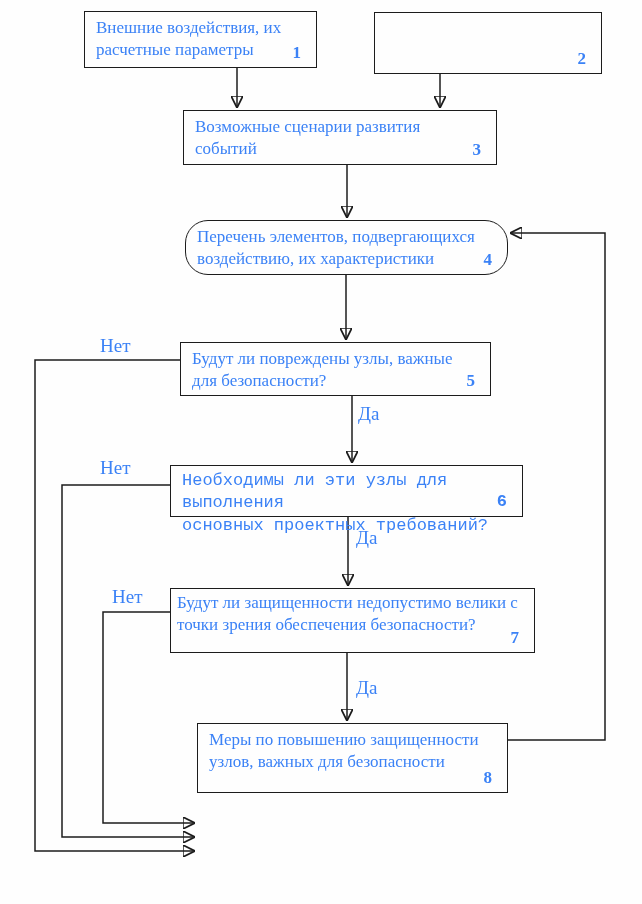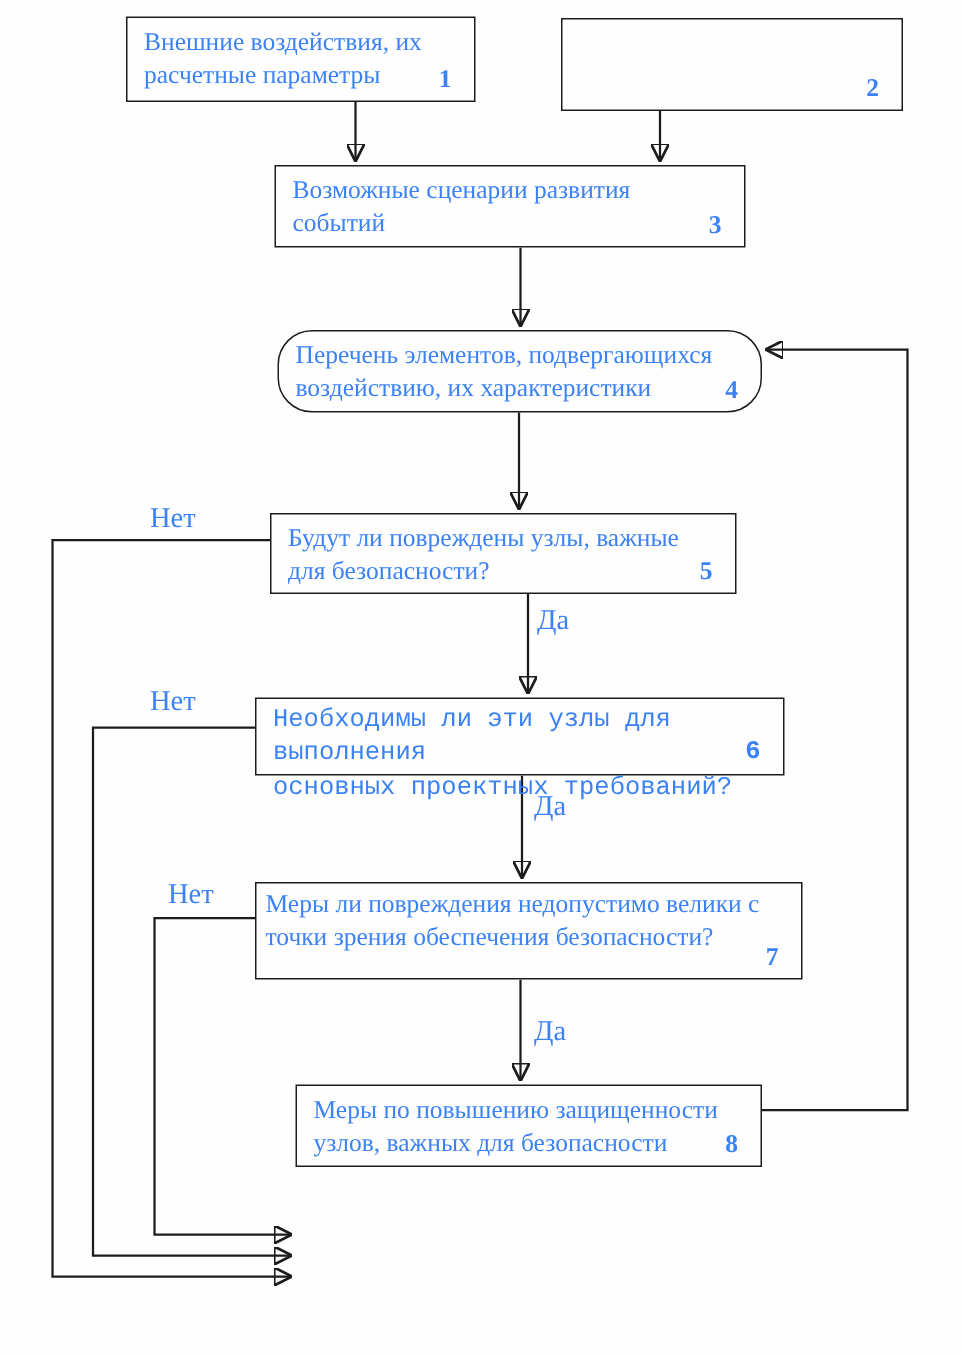--- a/index.html
+++ b/index.html
@@ -55,21 +55,21 @@
     background: transparent;
   }
   
   .n1 { left: 84px;  top: 11px;  width: 233px; height: 57px; }
   .n2 { left: 374px; top: 12px;  width: 228px; height: 62px; }
   .n3 { left: 183px; top: 110px; width: 314px; height: 55px; }
   .n4 { left: 185px; top: 220px; width: 323px; height: 55px; border-radius: 23px; }
   .n5 { left: 180px; top: 342px; width: 311px; height: 54px; }
   .n6 { left: 170px; top: 465px; width: 353px; height: 52px; padding-top: 4px; font-family: Liberation Mono, monospace; }
   .n7 { left: 170px; top: 588px; width: 365px; height: 65px; padding-left: 6px; padding-top: 3px; }
-  .n8 { left: 197px; top: 723px; width: 311px; height: 55px; }
+  .n8 { left: 197px; top: 723px; width: 311px; height: 70px; }
   .n9 { left: 197px; top: 820px; width: 310px; height: 56px; padding-top: 7px; }
   
   .lbl-no-5  { left: 100px; top: 336px; }
   .lbl-no-6  { left: 100px; top: 458px; }
   .lbl-no-7  { left: 112px; top: 587px; }
   .lbl-yes-5 { left: 358px; top: 404px; }
   .lbl-yes-6 { left: 356px; top: 528px; }
   .lbl-yes-7 { left: 356px; top: 678px; }
 </style>
 </head>
@@ -124,21 +124,21 @@
     <span class="node-num">5</span>
   </div>
 
   <div class="node n6">
     <span class="node-text">Необходимы ли эти узлы для выполнения
 основных проектных требований?</span>
     <span class="node-num">6</span>
   </div>
 
   <div class="node n7">
-    <span class="node-text">Меры ли повреждения недопустимо велики с
+    <span class="node-text">Будут ли защищенности недопустимо велики с
 точки зрения обеспечения безопасности?</span>
     <span class="node-num">7</span>
   </div>
 
   <div class="node n8">
     <span class="node-text">Меры по повышению защищенности
 узлов, важных для безопасности</span>
     <span class="node-num">8</span>
   </div>
 

